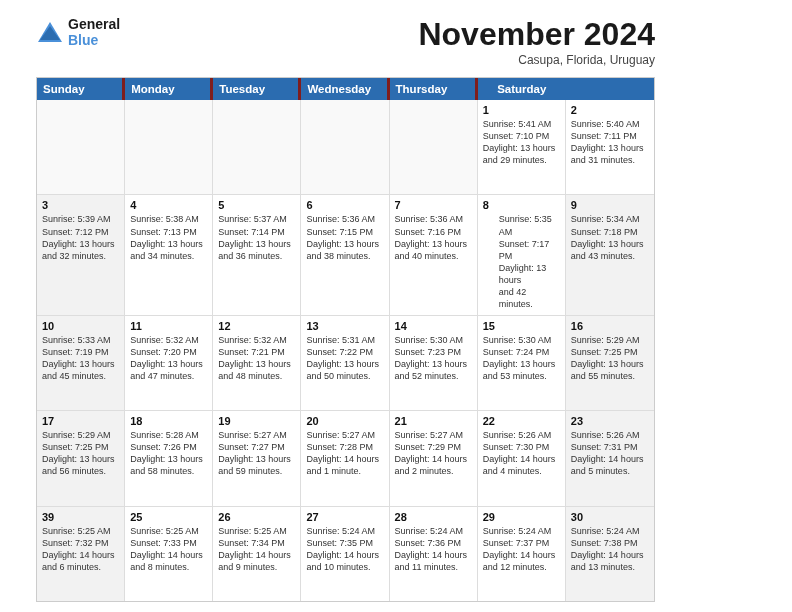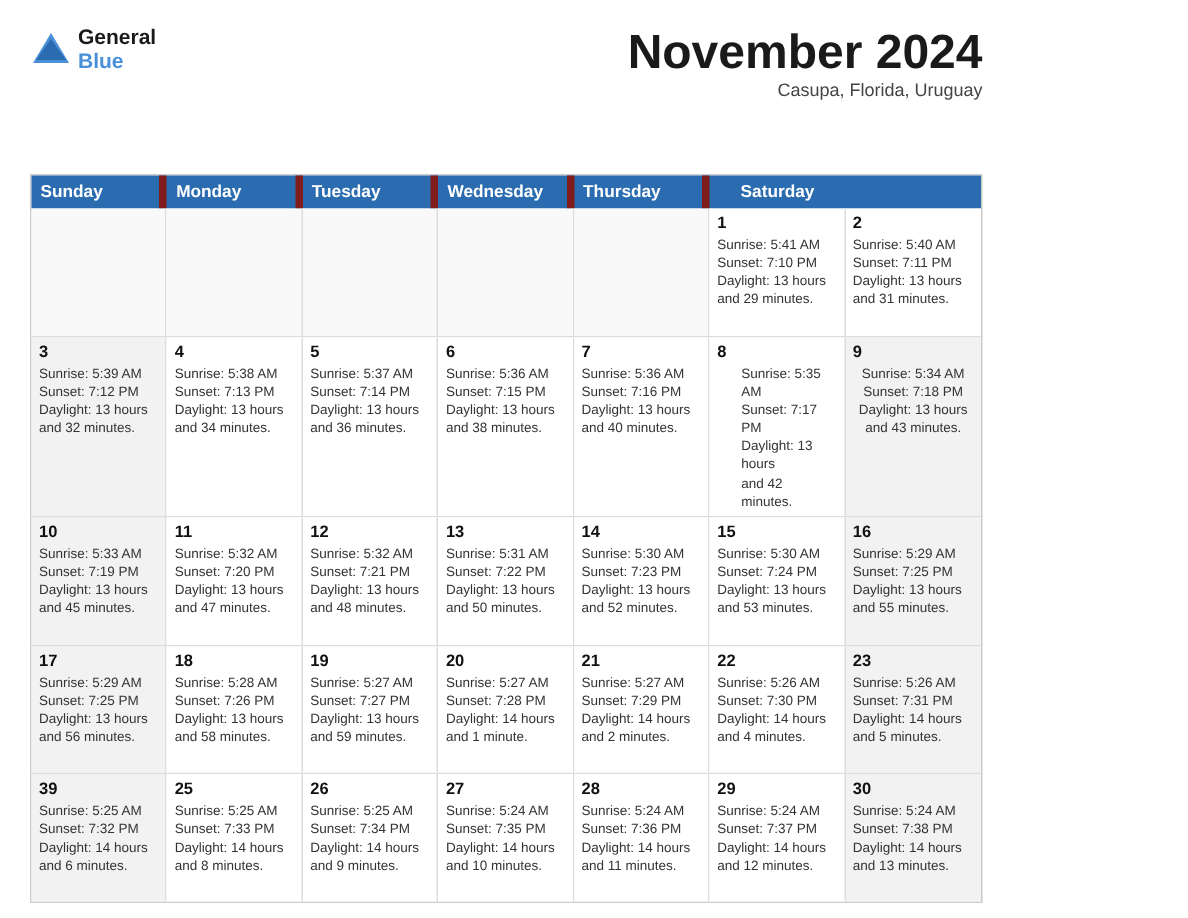--- a/index.html
+++ b/index.html
@@ -6,24 +6,23 @@
     body {
       font-family: Arial, sans-serif;
       background: #fff;
       width: 792px;
       height: 612px;
       overflow: hidden;
     }
     .page {
       width: 675px;
       height: 612px;
-      padding: 16px 20px 10px 20px;
+      padding: 16px 20px 10px 36px;
       display: flex;
       flex-direction: column;
-      gap: 39px;
     }
     .header {
       display: flex;
       align-items: flex-start;
       justify-content: space-between;
       margin-bottom: 10px;
     }
     .logo {
       display: flex;
       align-items: center;
@@ -54,21 +53,21 @@
     .cal-header {
       display: grid;
       grid-template-columns: repeat(7, 1fr);
       background: #2b6cb0;
     }
     .cal-header-cell {
       color: #fff;
       font-weight: bold;
       font-size: 11.5px;
       padding: 5px 6px;
-      border-right: 5px solid #7f1d1d;
+      border-right: 3px solid #7f1d1d;
       text-align: left;
     }
     .cal-header-cell:last-child { border-right: none; text-align: center; }
     .cal-body {
       flex: 1;
       display: flex;
       flex-direction: column;
     }
     .cal-row {
       display: grid;
@@ -192,21 +191,21 @@
           </div>
           <div class="cal-cell">
             <span class="day-num">8</span>
             <div class="cell-text" style="white-space: pre-line; margin-left: 16px;">Sunrise: 5:35 AM
 Sunset: 7:17 PM
 Daylight: 13 hours
 and 42 minutes.</div>
           </div>
           <div class="cal-cell shaded">
             <span class="day-num">9</span>
-            <div class="cell-text" style="white-space: pre-line; text-align: center;">Sunrise: 5:34 AM
+            <div class="cell-text" style="white-space: pre-line;">Sunrise: 5:34 AM
 Sunset: 7:18 PM
 Daylight: 13 hours
 and 43 minutes.</div>
           </div>
         </div>
         <div class="cal-row">
           <div class="cal-cell shaded">
             <span class="day-num">10</span>
             <div class="cell-text" style="white-space: pre-line;">Sunrise: 5:33 AM
 Sunset: 7:19 PM

